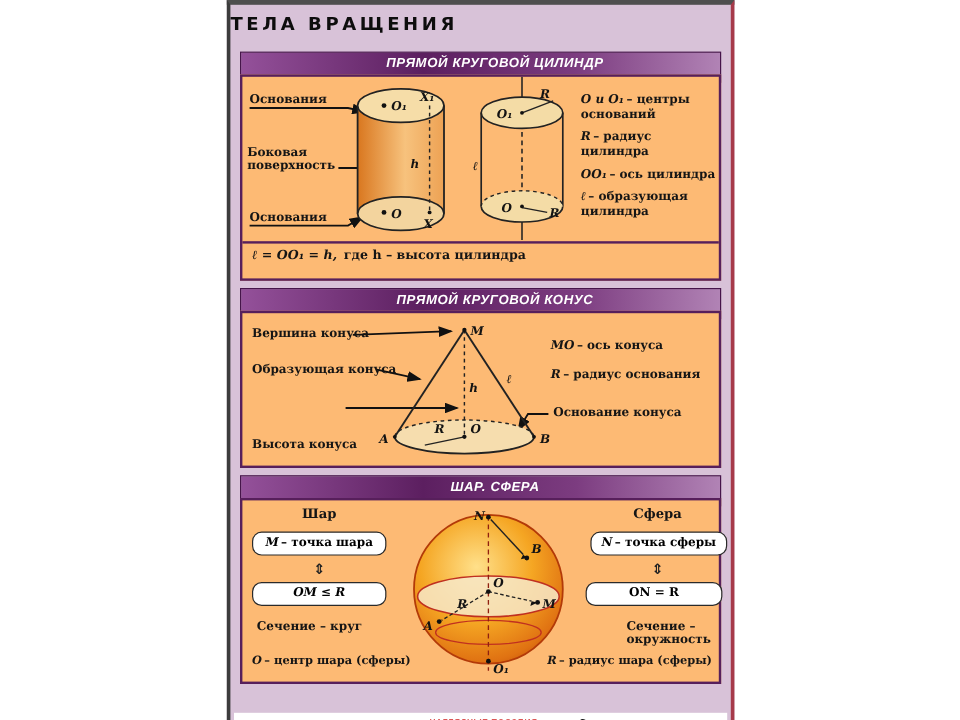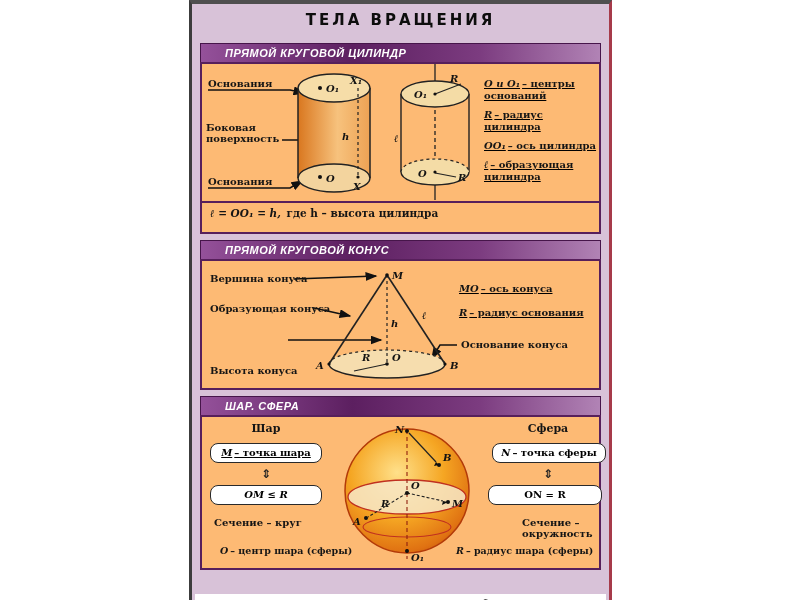--- a/index.html
+++ b/index.html
@@ -1,32 +1,32 @@
 <!DOCTYPE html>
 <html><head>
 <meta charset="utf-8">
 <style>
   html,body{margin:0;padding:0;background:#fff;}
   .page{position:relative;width:800px;height:600px;background:#fff;overflow:hidden;
         font-family:"DejaVu Serif",serif;}
   .poster{position:absolute;left:189px;top:0;width:423px;height:600px;background:#d8c2d8;
           border-top:4px solid #4f4f4f;border-left:3px solid #3c3c3c;border-right:3px solid #a63a4a;box-sizing:border-box;}
-  .title{position:absolute;left:0;right:0;top:7px;text-align:center;
+  .title{position:absolute;left:0;right:0;top:7px;
          font:bold 15px "DejaVu Sans",sans-serif;letter-spacing:3px;color:#0d0d0d;}
   .sec-header{position:absolute;left:8px;right:8px;height:26px;
           background:linear-gradient(90deg,#94519a 0%,#5c1f60 38%,#7c3c80 70%,#b183b5 100%);
           color:#fff;font:bold italic 11px "Liberation Sans",sans-serif;font-style:italic;
           line-height:19px;padding-left:24px;box-sizing:border-box;letter-spacing:.5px;
-          border:1px solid #46154a;}
+          border:1px solid #46154a;text-align:center;}
   .panel{position:absolute;left:8px;right:8px;background:#fdba74;border:2px solid #571f5b;box-sizing:border-box;}
   .lbl{position:absolute;font:bold 10px "DejaVu Serif",serif;color:#151515;line-height:11px;}
   .conn{position:absolute;left:0;top:0;width:100%;height:100%;pointer-events:none;}
   .fig{position:absolute;}
   .panel svg text{font-family:"DejaVu Serif",serif;font-weight:bold;font-style:italic;font-size:10px;fill:#131313;}
-  .defs{position:absolute;text-decoration:underline;}
+  .defs{position:absolute;}
   .def{font:bold 10px "DejaVu Serif",serif;color:#151515;margin-bottom:7px;line-height:12px;}
   .mvar{font-style:italic;margin-right:2px;}
   .formula-strip{position:absolute;left:0;right:0;border-top:2px solid #571f5b;}
   .formula{position:absolute;left:8px;font:bold 10.5px "DejaVu Serif",serif;color:#151515;}
   .colhead{position:absolute;font:bold 11px "DejaVu Serif",serif;color:#151515;text-align:center;}
   .valbox{position:absolute;border:1.5px solid #2a2a2a;border-radius:8px;background:#fff;
           text-align:center;font:bold 10px "DejaVu Serif",serif;height:18px;line-height:18px;}
   .equiv{position:absolute;text-align:center;font:bold 12px "DejaVu Sans",sans-serif;color:#222;}
   .note{position:absolute;font:bold 9.5px "DejaVu Serif",serif;color:#151515;}
   .footer{position:absolute;left:3px;right:3px;top:590px;height:26px;background:#ffffff;}
@@ -166,21 +166,21 @@
         <div class="def" style="margin-bottom:12px;"><span class="mvar">MO</span><span>– ось конуса</span></div>
         <div class="def"><span class="mvar">R</span><span>– радиус основания</span></div>
       </div>
       <div class="lbl" style="left:259px;top:78px;">Основание конуса</div>
     </div>
 
     <div class="sec-header" style="top:392px;">ШАР. СФЕРА</div>
     <div class="panel" style="top:411px;height:155px;">
 
       <div class="colhead" style="left:4px;top:5px;width:120px;">Шар</div>
-      <div class="valbox" style="left:8px;top:26px;width:110px;text-decoration:underline;">
+      <div class="valbox" style="left:8px;top:26px;width:110px;">
         <span class="mvar">M</span><span>– точка шара</span>
       </div>
       <div class="equiv" style="left:4px;top:50px;width:120px;">⇕</div>
       <div class="valbox" style="left:8px;top:68px;width:110px;font-style:italic;">OM ≤ R</div>
       <div class="lbl" style="left:12px;top:100px;">Сечение – круг</div>
 
       <div class="colhead" style="left:288px;top:5px;width:116px;">Сфера</div>
       <div class="valbox" style="left:290px;top:26px;width:112px;">
         <span class="mvar">N</span><span>– точка сферы</span>
       </div>
@@ -214,21 +214,21 @@
         <circle cx="72" cy="130" r="2" fill="#111"></circle>
         <text x="60" y="12">N</text>
         <text x="108" y="40">B</text>
         <text x="76" y="68">O</text>
         <text x="117" y="86">M</text>
         <text x="46" y="86">R</text>
         <text x="18" y="104">A</text>
         <text x="76" y="140">O₁</text>
       </svg>
 
-      <div class="note" style="left:8px;top:128px;width:230px;margin-left:10px;">
+      <div class="note" style="left:8px;top:128px;width:230px;">
         <span class="mvar">O</span><span>– центр шара (сферы)</span>
       </div>
       <div class="note" style="left:254px;top:128px;width:150px;">
         <span class="mvar">R</span><span>– радиус шара (сферы)</span>
       </div>
     </div>
 
     <div class="footer">
       <div class="brand">ГЕОМЕТРИЯ</div>
       <div class="series">

